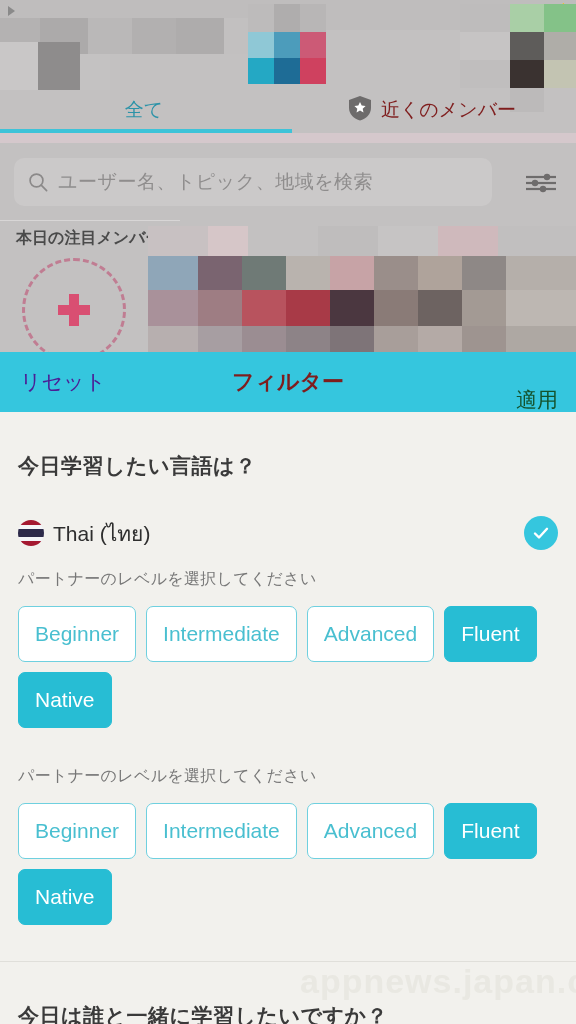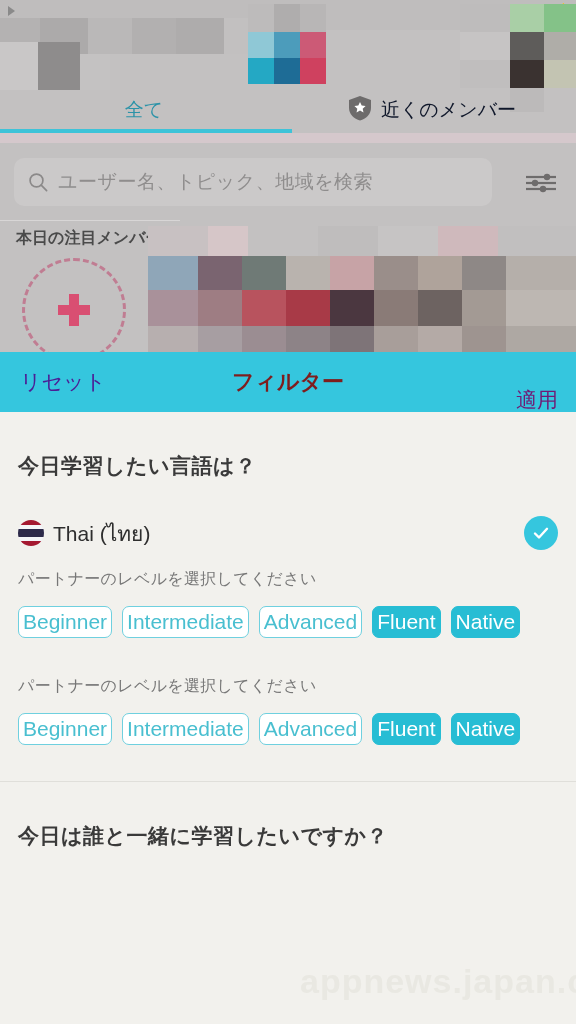--- a/index.html
+++ b/index.html
@@ -40,21 +40,21 @@
 
   .tabs-row {
     position: absolute; left: 0; top: 88px; width: 576px; height: 44px;
   }
   .tab {
     position: absolute; top: 0; height: 44px;
     display: flex; align-items: center; justify-content: center;
     font-size: 19px;
   }
   .tab-all { left: 0; width: 288px; color: #2C93A8; }
-  .tab-near { left: 288px; width: 288px; color: #0f172a; }
+  .tab-near { left: 288px; width: 288px; color: #7f1d1d; }
   .shield-icon { margin-right: 9px; display: inline-block; }
   .tab-underline {
     position: absolute; left: 0; top: 129px; width: 292px; height: 4px;
     background: #3FC3D8;
   }
   .pink-strip {
     position: absolute; left: 0; top: 133px; width: 576px; height: 10px;
     background: #E3CED6; opacity: .55;
   }
 
@@ -110,21 +110,21 @@
   .hdr-reset {
     position: absolute; left: 20px;
     font-size: 21px; color: #4c1d95;
   }
   .hdr-title {
     position: absolute; left: 0; width: 576px; text-align: center;
     font-size: 22px; font-weight: bold; color: #7f1d1d;
   }
   .hdr-apply {
     position: absolute; right: 18px;
-    font-size: 21px; color: #701a75; margin-top: 35px;
+    font-size: 21px; color: #14532d; margin-top: 35px;
   }
 
   .section {
     padding: 0 18px;
   }
   .section-title {
     font-size: 21px; font-weight: bold; color: #3a3a3a;
     margin-top: 40px; margin-bottom: 0;
     letter-spacing: .5px;
   }
@@ -161,21 +161,21 @@
   }
   .lang-hint {
     font-size: 16px; color: #777777;
     margin-top: 21px; letter-spacing: .3px;
   }
   .chips {
     display: flex; flex-wrap: wrap; gap: 10px;
     margin-top: 16px; max-width: 520px;
   }
   .chip {
-    height: 32px; padding: 0 4px;
+    height: 56px; padding: 0 16px;
     display: flex; align-items: center; justify-content: center;
     border-radius: 7px; font-size: 21px;
     white-space: nowrap;
   }
   .chip.off {
     background: #FFFFFF; border: 1.5px solid #6FD0DF; color: #49BFD0;
   }
   .chip.on {
     background: #27BDD4; color: #FFFFFF; border: 1.5px solid #27BDD4;
   }

